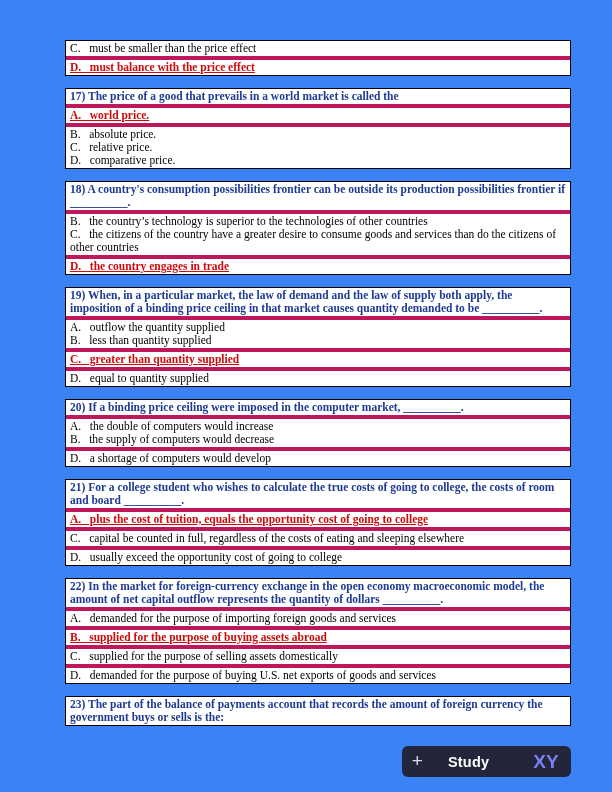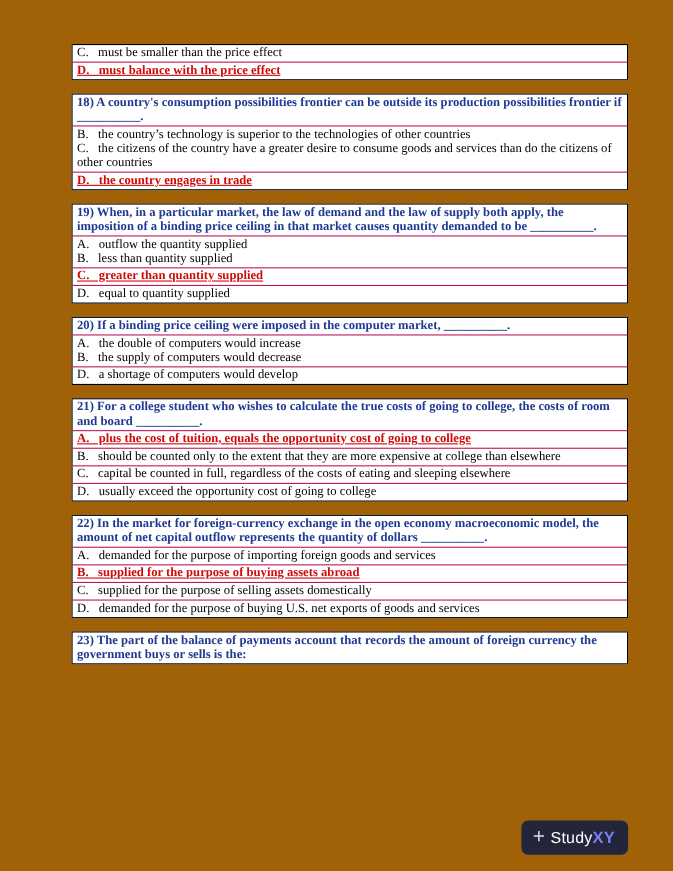--- a/index.html
+++ b/index.html
@@ -4,33 +4,33 @@
 <style>
   * { margin:0; padding:0; box-sizing:border-box; }
   html, body { width:612px; height:792px; background:#ffffff; }
   body {
     position:relative;
     font-family:"Liberation Serif", serif;
     overflow:hidden;
   }
   .page {
     position:absolute; inset:0;
-    background:#a16207;
+    background:#3b82f6;
   }
   .content {
     position:absolute;
     left:65px; top:40px; width:506px;
   }
   .block {
     border:1px solid #000;
     margin-bottom:12px;
     background:#fff;
   }
   .row { padding:1px 4px; }
-  .row + .row { border-top:1px solid #be185d; }
+  .row + .row { border-top:4px solid #be185d; }
   .line {
     font-size:11.5px;
     line-height:13px;
     color:#000;
     white-space:pre-wrap;
   }
   .row.question .line {
     color:#1e3a93;
     font-weight:bold;
   }
@@ -52,35 +52,48 @@
     cursor:pointer;
   }
   .logo-plus {
     color:#d8dbe6;
     font-size:19px;
     font-weight:300;
     margin-right:5px;
     line-height:1;
     transform:translateY(-1px);
   }
-  .logo-study { color:#ffffff; font-size:14.5px; font-weight:400; letter-spacing:0.2px; }
-  .logo-xy    { color:#7b7ff2; font-size:15px; font-weight:700; letter-spacing:0.2px; }
+  .logo-study { color:#ffffff; font-size:14.5px; font-weight:700; letter-spacing:0.2px;margin-left:20px; }
+  .logo-xy    { color:#7b7ff2; font-size:19px; font-weight:700; letter-spacing:0.2px;margin-left:44px; }
 </style>
 </head>
 <body>
 
 <div class="page">
 
   <div class="content">
       <div class="block">
         <div class="row option">
           <div class="line">C.   must be smaller than the price effect</div>
         </div>
         <div class="row answer">
           <div class="line">D.   must balance with the price effect</div>
+        </div>
+      </div>
+      <div class="block">
+        <div class="row question">
+          <div class="line">17) The price of a good that prevails in a world market is called the</div>
+        </div>
+        <div class="row answer">
+          <div class="line">A.   world price.</div>
+        </div>
+        <div class="row option">
+          <div class="line">B.   absolute price.</div>
+          <div class="line">C.   relative price.</div>
+          <div class="line">D.   comparative price.</div>
         </div>
       </div>
       <div class="block">
         <div class="row question">
           <div class="line">18) A country's consumption possibilities frontier can be outside its production possibilities frontier if __________.</div>
         </div>
         <div class="row option">
           <div class="line">B.   the country’s technology is superior to the technologies of other countries</div>
           <div class="line">C.   the citizens of the country have a greater desire to consume goods and services than do the citizens of other countries</div>
         </div>
@@ -116,23 +129,20 @@
         </div>
       </div>
       <div class="block">
         <div class="row question">
           <div class="line">21) For a college student who wishes to calculate the true costs of going to college, the costs of room and board __________.</div>
         </div>
         <div class="row answer">
           <div class="line">A.   plus the cost of tuition, equals the opportunity cost of going to college</div>
         </div>
         <div class="row option">
-          <div class="line">B.   should be counted only to the extent that they are more expensive at college than elsewhere</div>
-        </div>
-        <div class="row option">
           <div class="line">C.   capital be counted in full, regardless of the costs of eating and sleeping elsewhere</div>
         </div>
         <div class="row option">
           <div class="line">D.   usually exceed the opportunity cost of going to college</div>
         </div>
       </div>
       <div class="block">
         <div class="row question">
           <div class="line">22) In the market for foreign-currency exchange in the open economy macroeconomic model, the amount of net capital outflow represents the quantity of dollars __________.</div>
         </div>

